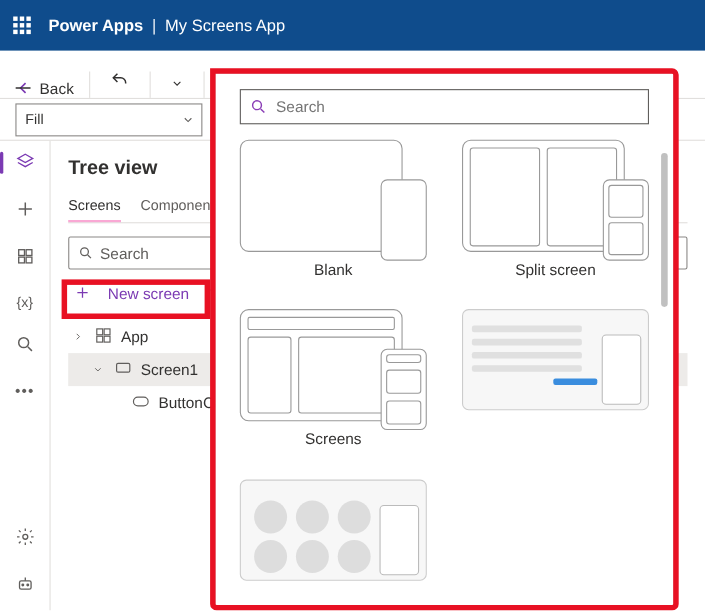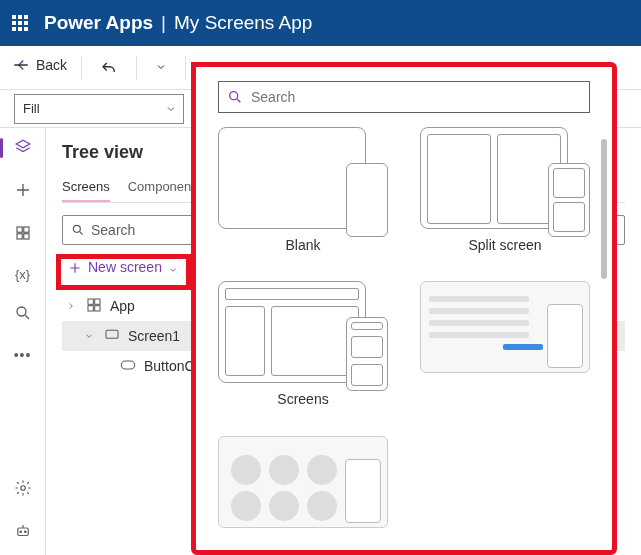--- a/index.html
+++ b/index.html
@@ -1,43 +1,43 @@
 <!DOCTYPE html>
 <html><head>
 <meta charset="utf-8">
 <style>
 *{box-sizing:border-box;margin:0;padding:0;font-family:"Segoe UI",Arial,sans-serif}
 body{width:641px;height:555px;overflow:hidden;background:#fff;position:relative;font-size:14px;color:#323130}
 .header{height:46px;background:#0f4c8c;color:#fff;display:flex;align-items:center;padding:0 12px;gap:16px}
 .waffle{display:grid;grid-template-columns:repeat(3,4px);grid-template-rows:repeat(3,4px);gap:2px}
 .waffle span{background:#fff;width:4px;height:4px}
-.app-title{display:flex;align-items:center;gap:8px;font-size:19px}
+.app-title{display:flex;align-items:center;gap:8px;font-size:15px}
 .app-title .prod{font-weight:600}
 .app-title .sep{opacity:.9}
-.cmdbar{height:44px;border-bottom:1px solid #e1dfdd;display:flex;align-items:flex-start;padding:10px 12px;gap:6px}
+.cmdbar{height:44px;border-bottom:1px solid #e1dfdd;display:flex;align-items:flex-end;padding:0 12px;gap:6px}
 .back{display:flex;align-items:center;gap:6px;cursor:pointer;color:#323130}
 .back svg{stroke:#7b3ab3}
 .divider{width:1px;height:24px;background:#e1dfdd;margin:0 8px}
 .iconbtn{padding:4px;cursor:pointer;color:#7b3ab3}
 .formula{height:38px;display:flex;align-items:center;padding:0 14px;border-bottom:1px solid #e1dfdd}
 .fillbox{border:1px solid #8a8886;height:30px;width:170px;display:flex;align-items:center;padding:0 8px;font-size:13px;position:relative}
 .fillbox .chev{position:absolute;right:6px}
 .body{display:flex;height:calc(555px - 46px - 44px - 38px)}
 .rail{width:46px;border-right:1px solid #e1dfdd;display:flex;flex-direction:column;align-items:center;padding-top:10px;gap:22px;position:relative}
 .rail .item{cursor:pointer;color:#605e5c}
 .rail .item.active{color:#7b3ab3}
 .rail .active-bar{position:absolute;left:0;top:10px;width:3px;height:20px;background:#7b3ab3;border-radius:2px}
 .rail .bottom{margin-top:auto;margin-bottom:12px;display:flex;flex-direction:column;gap:22px;align-items:center}
 .tree{flex:1;padding:14px 16px 0 16px}
 .tree h2{font-size:18px;font-weight:600;margin-bottom:10px}
 .tabs{display:flex;gap:18px;border-bottom:1px solid #e1dfdd;font-size:13px}
 .tab{padding:6px 0;cursor:pointer;color:#605e5c}
 .tab.active{color:#323130;border-bottom:2px solid #f9a8d4;font-weight:400}
 .tree-search{margin:12px 0 10px 0;border:1px solid #8a8886;height:30px;border-radius:2px;display:flex;align-items:center;padding:0 8px;gap:6px;color:#605e5c}
-.newscreen{display:inline-flex;align-items:flex-end;gap:6px;color:#7b3ab3;cursor:pointer;padding:4px 6px;font-size:14px}
+.newscreen{display:inline-flex;align-items:flex-start;gap:16px;color:#7b3ab3;cursor:pointer;padding:4px 6px;font-size:14px}
 .treelist{margin-top:12px;font-size:14px}
 .node{display:flex;align-items:center;gap:8px;height:30px;padding:0 4px;cursor:pointer}
 .node.sel{background:#edebe9}
 .node .chev{width:12px;color:#605e5c}
 .node .ic{color:#605e5c}
 .node.indent1{padding-left:22px}
 .node.indent2{padding-left:58px}
 
 .redbox{position:absolute;border:5px solid #e81123;pointer-events:none}
 .r1{left:56px;top:254px;width:135px;height:36px}

